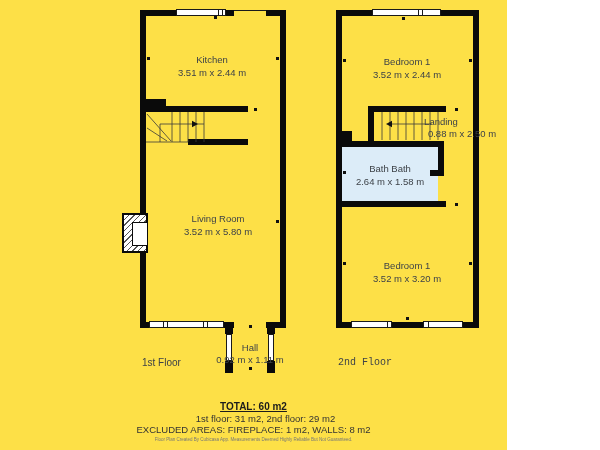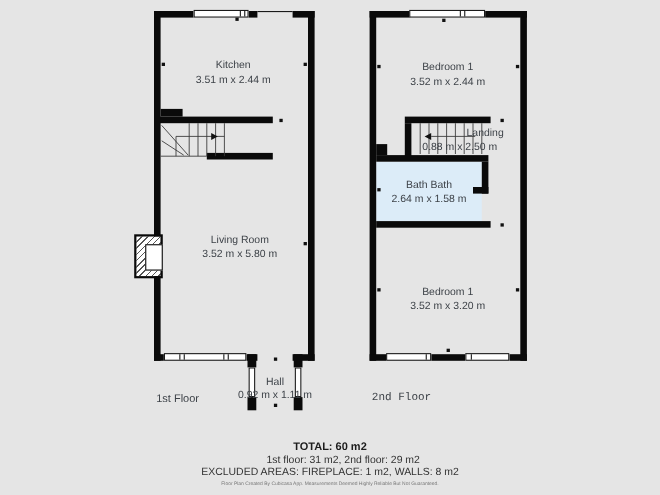--- a/index.html
+++ b/index.html
@@ -1,34 +1,34 @@
 <!DOCTYPE html>
 <html><head>
 <meta charset="utf-8">
 <style>
   html,body{margin:0;padding:0;background:#fff;}
-  #canvas{position:relative;width:600px;height:450px;background:#e5e5e5;overflow:hidden;
+  #canvas{position:relative;width:507px;height:450px;background:#fde047;overflow:hidden;
           font-family:"Liberation Sans",sans-serif;}
   .wall{position:absolute;background:#0a0a0a;}
   .thinline{position:absolute;background:#1a1a1a;}
   .dot{position:absolute;width:3px;height:3px;background:#111;}
   .win-h{position:absolute;height:7px;background:#fff;border:1px solid #1a1a1a;box-sizing:border-box;}
   .win-v{position:absolute;width:7px;background:#fff;border:1px solid #1a1a1a;box-sizing:border-box;}
   .mull{position:absolute;top:0;bottom:0;width:1px;background:#1a1a1a;}
   .bath-fill{position:absolute;left:342px;top:147px;width:96px;height:54px;background:#dcecf8;}
   .fireplace{position:absolute;left:122px;top:213px;width:26px;height:40px;box-sizing:border-box;
              border:2px solid #0a0a0a;
              background:repeating-linear-gradient(135deg,#fff 0px,#fff 3px,#555 3px,#555 4px);}
   .firebox{position:absolute;left:8px;top:7px;width:14px;height:22px;background:#fff;border:1px solid #0a0a0a;}
   .stairs-svg{position:absolute;}
   .room-name,.room-dims{position:absolute;transform:translateX(-50%);white-space:nowrap;
              color:#3d4248;font-size:9.5px;line-height:1;}
   .floor-label{position:absolute;color:#3d4248;font-size:10px;white-space:nowrap;}
   .sum-line{position:absolute;left:0;right:0;text-align:center;white-space:nowrap;}
-  .sum-total{font-size:10px;font-weight:bold;color:#1c1c1c;}
+  .sum-total{font-size:10px;font-weight:bold;color:#1c1c1c;text-decoration:underline;}
   .sum-sub{font-size:9.5px;color:#333;}
   .sum-disc{font-size:4.5px;color:#777;}
 </style>
 </head>
 <body>
 
 <div id="canvas">
 
   <div>
 
@@ -152,21 +152,21 @@
     <div class="dot" style="left:343px;top:171px;"></div>
     <div class="dot" style="left:455px;top:203px;"></div>
     <div class="dot" style="left:343px;top:262px;"></div>
     <div class="dot" style="left:469px;top:262px;"></div>
     <div class="dot" style="left:406px;top:317px;"></div>
     <div class="dot" style="left:402px;top:17px;"></div>
 
     <span class="room-name" style="left:407px;top:57px;">Bedroom 1</span>
     <span class="room-dims" style="left:407px;top:70px;">3.52 m x 2.44 m</span>
     <span class="room-name" style="left:441px;top:117px;">Landing</span>
-    <span class="room-dims" style="left:418px;top:129px;">0.88 m x 2.50 m</span>
+    <span class="room-dims" style="left:440px;top:129px;padding-left:44px;">0.88 m x 2.50 m</span>
     <span class="room-name" style="left:390px;top:164px;">Bath Bath</span>
     <span class="room-dims" style="left:390px;top:177px;">2.64 m x 1.58 m</span>
     <span class="room-name" style="left:407px;top:261px;">Bedroom 1</span>
     <span class="room-dims" style="left:407px;top:274px;">3.52 m x 3.20 m</span>
     <span class="floor-label" style="left:338px;top:357px;font-family:Liberation Mono, monospace;">2nd Floor</span>
   </div>
 
   <div>
     <div class="sum-line sum-total" style="top:401px;">TOTAL: 60 m2</div>
     <div class="sum-line sum-sub" style="top:413px;margin-left:24px;">1st floor: 31 m2, 2nd floor: 29 m2</div>

